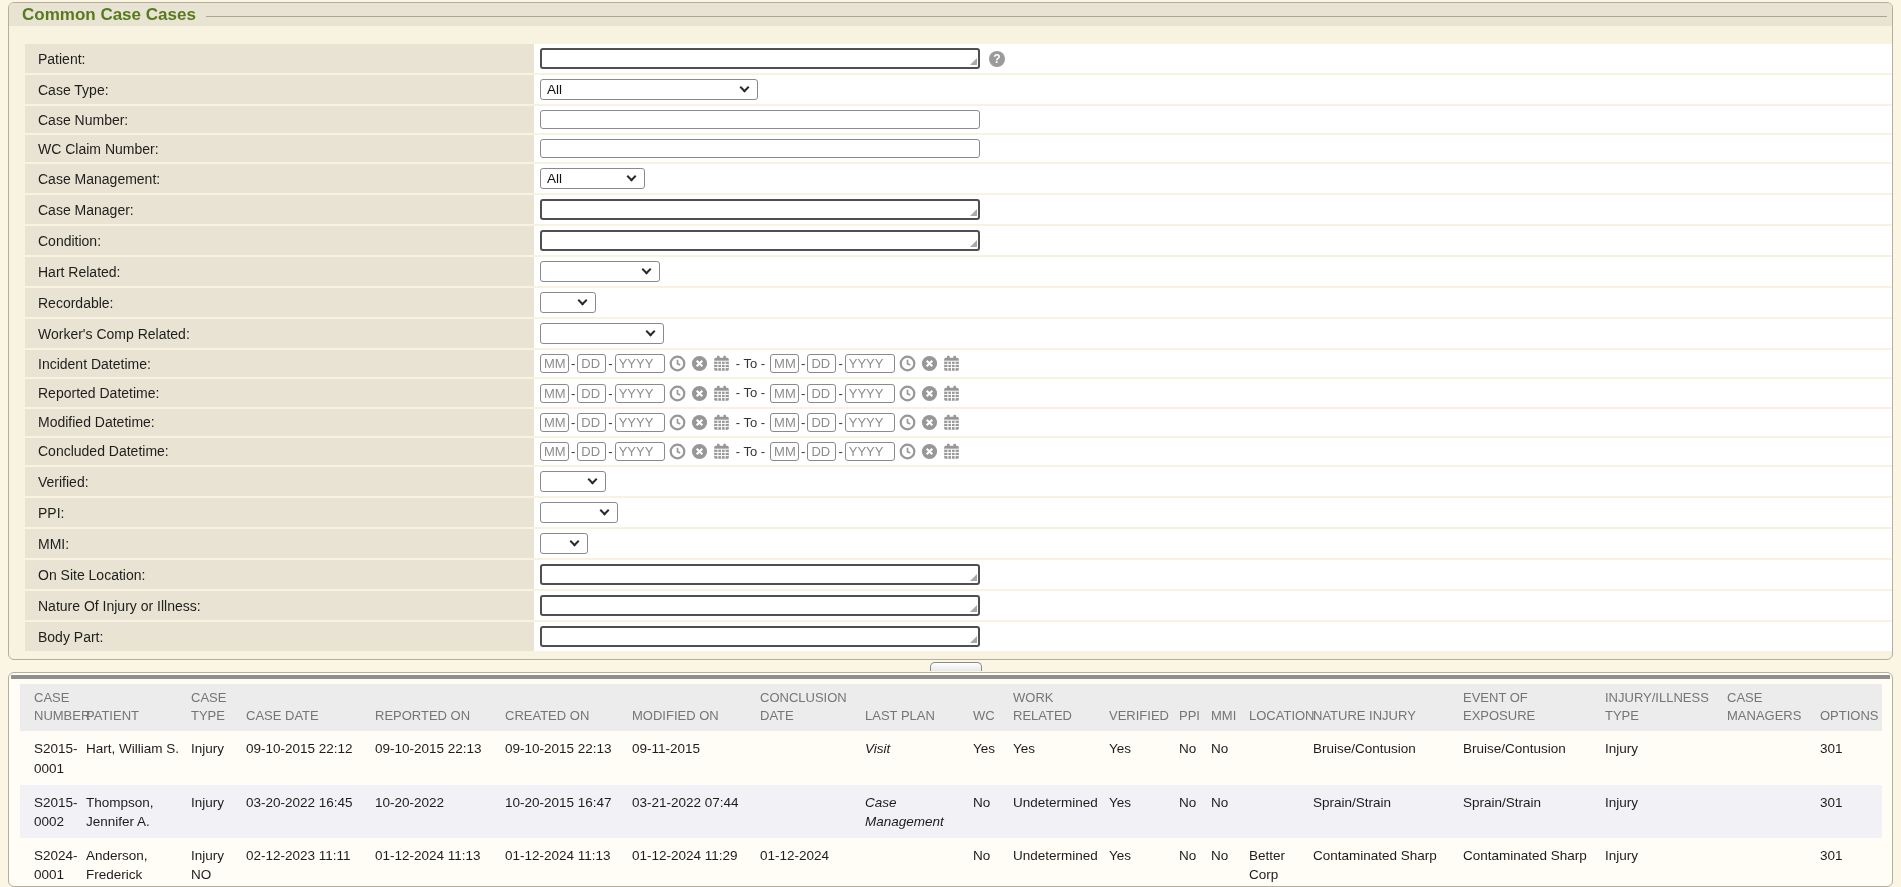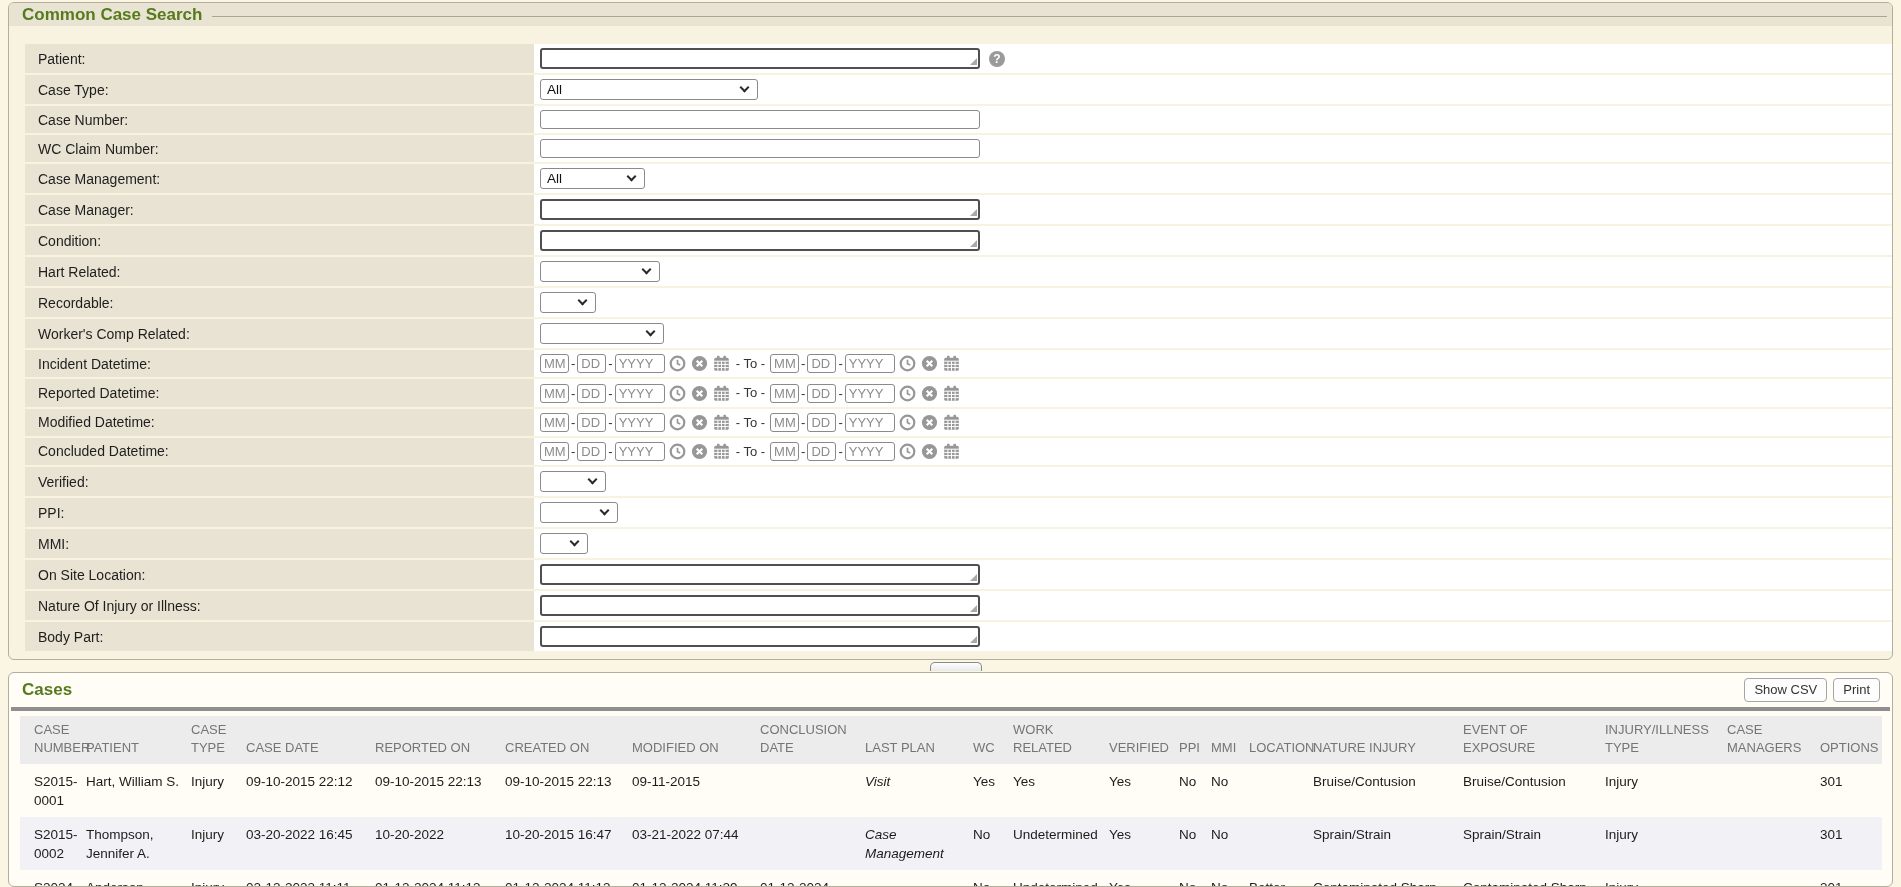--- a/index.html
+++ b/index.html
@@ -90,21 +90,21 @@
   table.cases th:first-child, table.cases td:first-child { padding-left:14px; }
   table.cases tbody td { vertical-align:top; padding:8px 8px 6px 0; line-height:1.45; height:30px; word-wrap:break-word; }
   table.cases tbody tr.alt { background:#f2f2f6; }
   td.lastplan { font-style:italic;margin-top:11px; }
 </style>
 </head>
 <body>
 
 <div id="search-panel" class="panel">
   <div class="sp-title-row">
-    <span class="sp-title">Common Case Search</span>
+    <span class="sp-title">Common Case Cases</span>
     <span class="sp-title-line"></span>
   </div>
   <table class="form">
     <tbody id="form-rows">
         <tr>
           <td class="lbl">Patient:</td>
           <td class="fld"><span class="darkwrap"><input class="txt" value="" style=""></span><span class="help">?</span></td>
         </tr>
         <tr>
           <td class="lbl">Case Type:</td>
@@ -414,27 +414,20 @@
           <td class="lbl">Body Part:</td>
           <td class="fld"><span class="darkwrap"><input class="txt" value="" style=""></span></td>
         </tr>
       </tbody>
   </table>
 </div>
 
 <button id="search-button-clip"></button>
 
 <div id="cases-panel" class="panel">
-  <div class="cp-header">
-    <span class="cp-title">Cases</span>
-    <span class="cp-buttons">
-      <button class="btn">Show CSV</button>
-      <button class="btn">Print</button>
-    </span>
-  </div>
   <div class="cp-rule"></div>
   <table class="cases">
     <colgroup id="cases-cols">
         <col style="width: 66px;">
         <col style="width: 105px;">
         <col style="width: 55px;">
         <col style="width: 129px;">
         <col style="width: 130px;">
         <col style="width: 127px;">
         <col style="width: 128px;">

